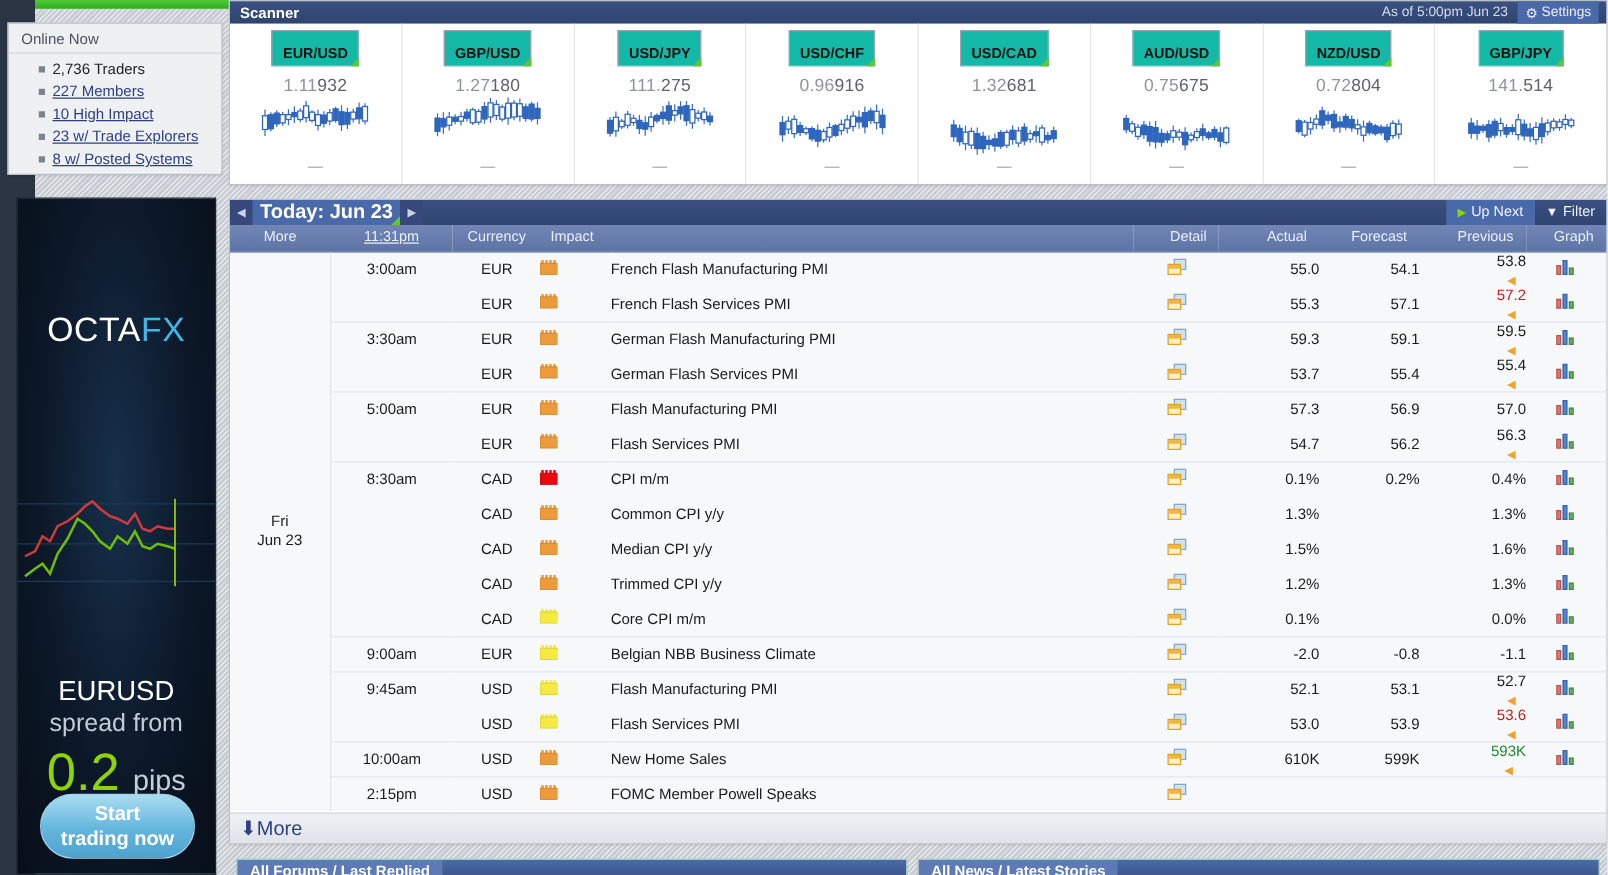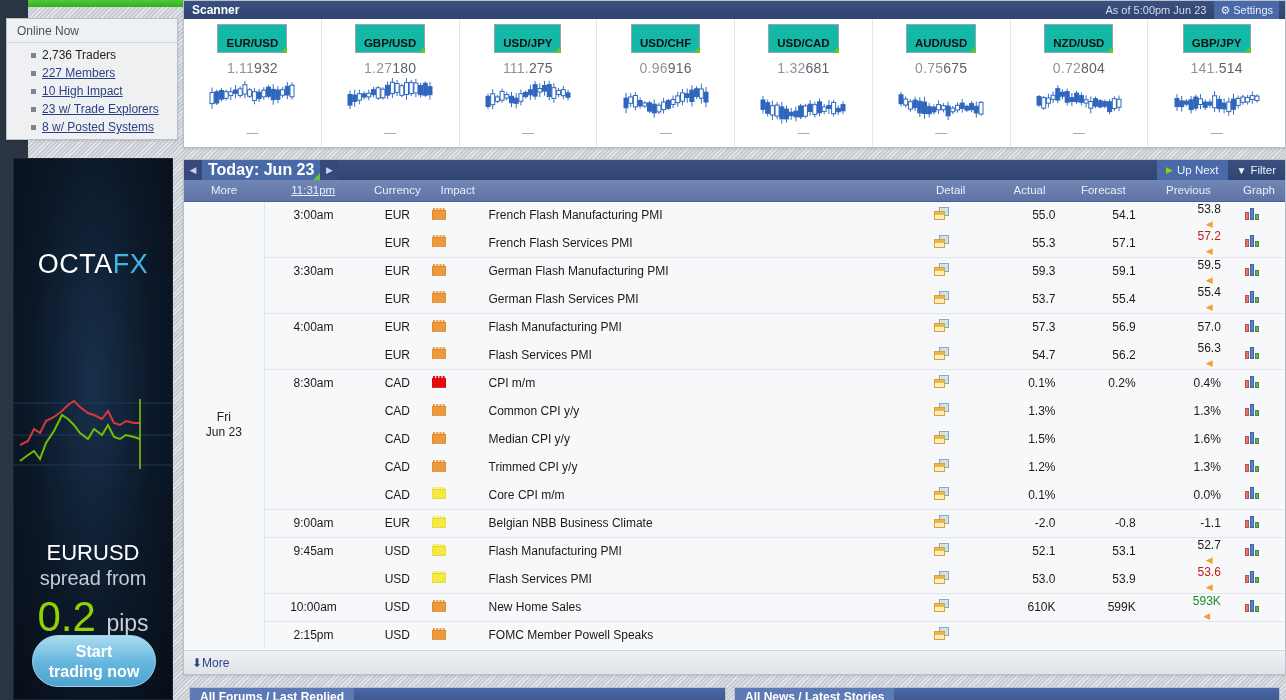--- a/index.html
+++ b/index.html
@@ -188,21 +188,21 @@
   .graph-icon i { position:absolute; bottom:0; width:4px; display:block; border:1px solid rgba(0,0,0,.25); }
   .graph-icon .b1 { left:0;  height:8px;  background:#e8736e; }
   .graph-icon .b2 { left:5px; height:12px; background:#4f86d6; }
   .graph-icon .b3 { left:10px; height:6px; background:#62b15e; }
 
   .cal-foot {
     position: absolute; left: 0; right: 0; bottom: 0; height: 24px;
     background: linear-gradient(#eef1f5, #dfe4ea); border-top: 1px solid #cdd3da;
     display: flex; align-items: center; padding-left: 8px;
   }
-  .cal-foot a { color: #2c3f85; font-size: 12px; text-decoration: none; }
+  .cal-foot a { color: #2c3f85; font-size: 16px; text-decoration: none; }
 
   
   .bottom-panel { position: absolute; top: 687px; height: 29px;
      border: 1px solid #b9c0c8; background: #86efac; overflow: hidden; }
   .bp-head { height: 18px; background: linear-gradient(#4a69a8, #3a5080);
      display: flex; align-items: center; }
   .bp-tab { background: #5d79b6; color: #fff; font-weight: bold; font-size: 12px;
      padding: 0 10px; height: 18px; display: flex; align-items: center; white-space: nowrap; }
   #bp-forums { left: 189px; width: 537px; }
   #bp-news  { left: 734px; width: 546px; }
@@ -733,21 +733,21 @@
             <td class="c-det"><span class="detail-icon"><span class="back"></span><span class="front"></span></span></td>
             <td class="c-act v-dn">53.7</td>
             <td class="c-fc">55.4</td>
             <td class="c-prev"><span class="prevwrap">
                 <span class="v-n">55.4</span>
                 <span class="rev">◀</span>
               </span></td>
             <td class="c-graph"><span class="graph-icon"><i class="b1"></i><i class="b2"></i><i class="b3"></i></span></td>
           </tr>
           <tr class="sep">
-            <td class="c-time">4:00am</td>
+            <td class="c-time">5:00am</td>
             <td class="c-cur">EUR</td>
             <td class="c-imp"><svg width="14" height="12">
                 <rect x="1" y="0" width="2" height="3" fill="#ec9a3b"></rect>
                 <rect x="4.2" y="0" width="2" height="3" fill="#ec9a3b"></rect>
                 <rect x="7.4" y="0" width="2" height="3" fill="#ec9a3b"></rect>
                 <rect x="10.600000000000001" y="0" width="2" height="3" fill="#ec9a3b"></rect>
                 <rect x="0" y="2.5" width="14" height="9" fill="#ec9a3b" stroke="#c87a1d" stroke-width="0.6"></rect>
               </svg></td>
             <td class="c-evt">Flash Manufacturing PMI</td>
             <td class="c-det"><span class="detail-icon"><span class="back"></span><span class="front"></span></span></td>

